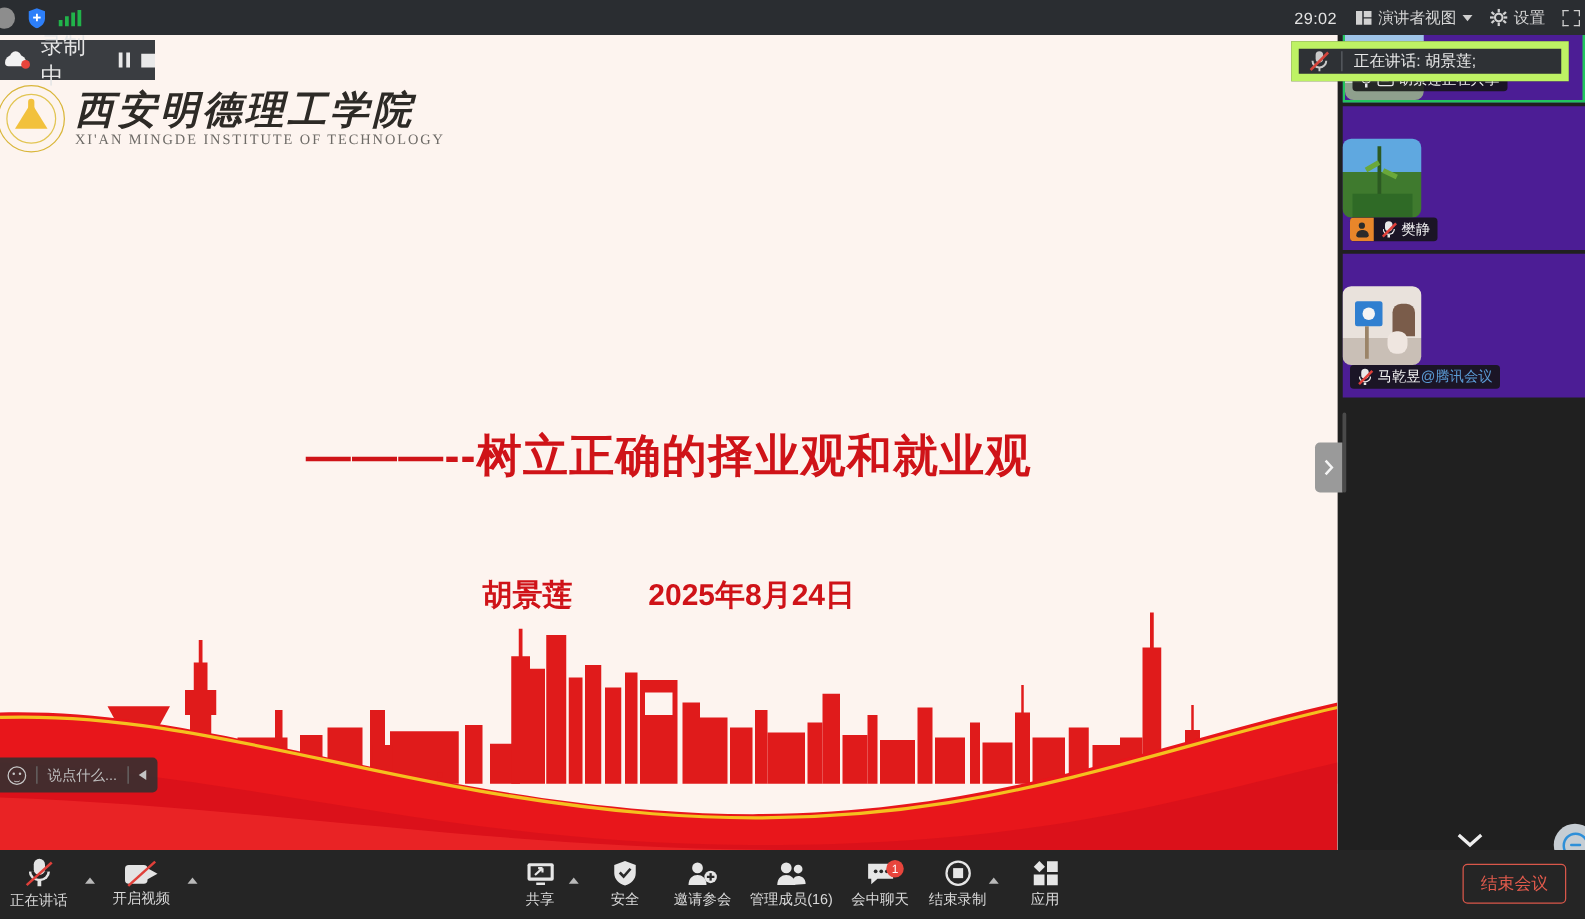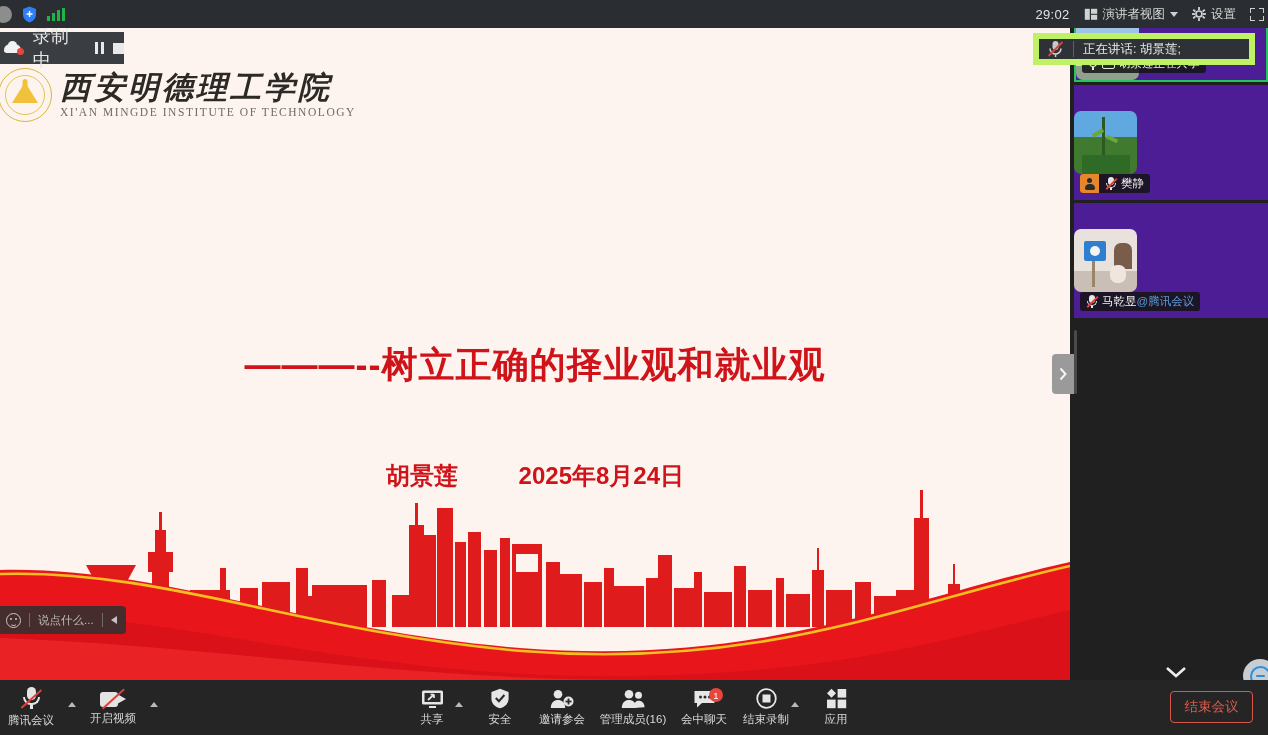--- a/index.html
+++ b/index.html
@@ -455,21 +455,21 @@
   <div class="bottombar">
 
     <div class="bb-left">
       <div class="bb-ctl">
         <div class="mic-big">
           <span class="b"></span>
             <span class="a"></span>
             <span class="s"></span>
             <span class="slash-big"></span>
         </div>
-        <div class="lbl">腾讯会议</div>
+        <div class="lbl">正在讲话</div>
       </div>
       <div class="bb-caret-wrap">
         <div class="bb-caret"></div>
       </div>
       <div class="bb-ctl">
         <div class="cam-big">
           <span class="bodyc"></span>
             <span class="lens"></span>
           <span class="slash-big" style="left:-1px;top:8px;width:29px;"></span>
         </div>

